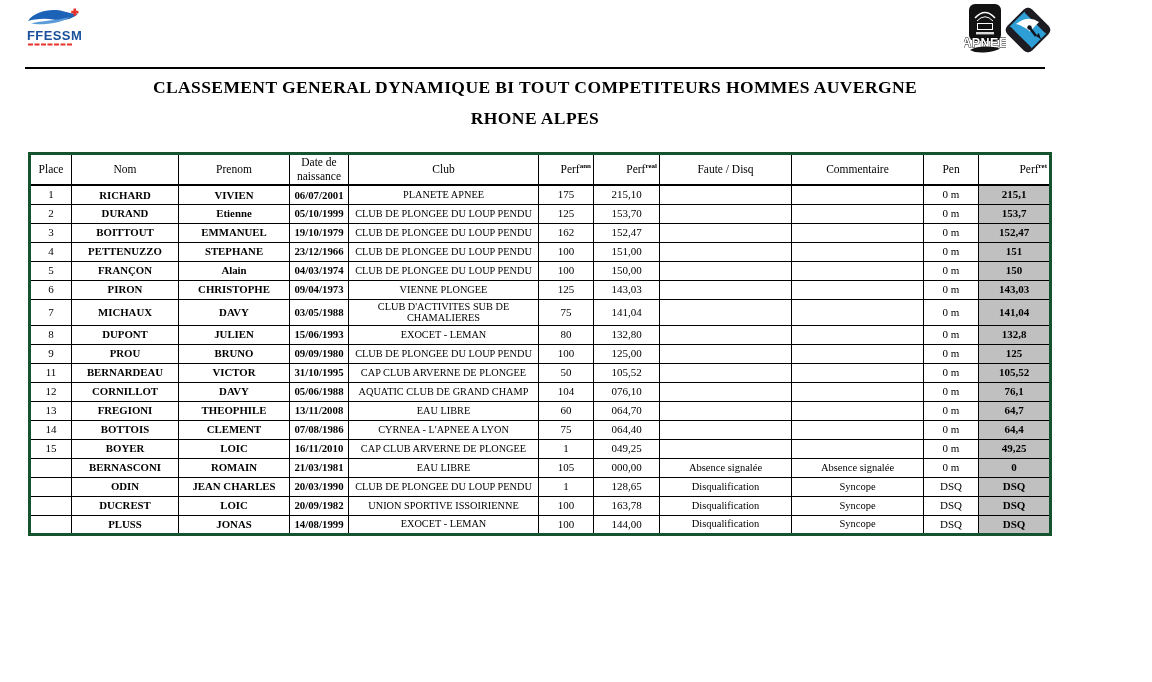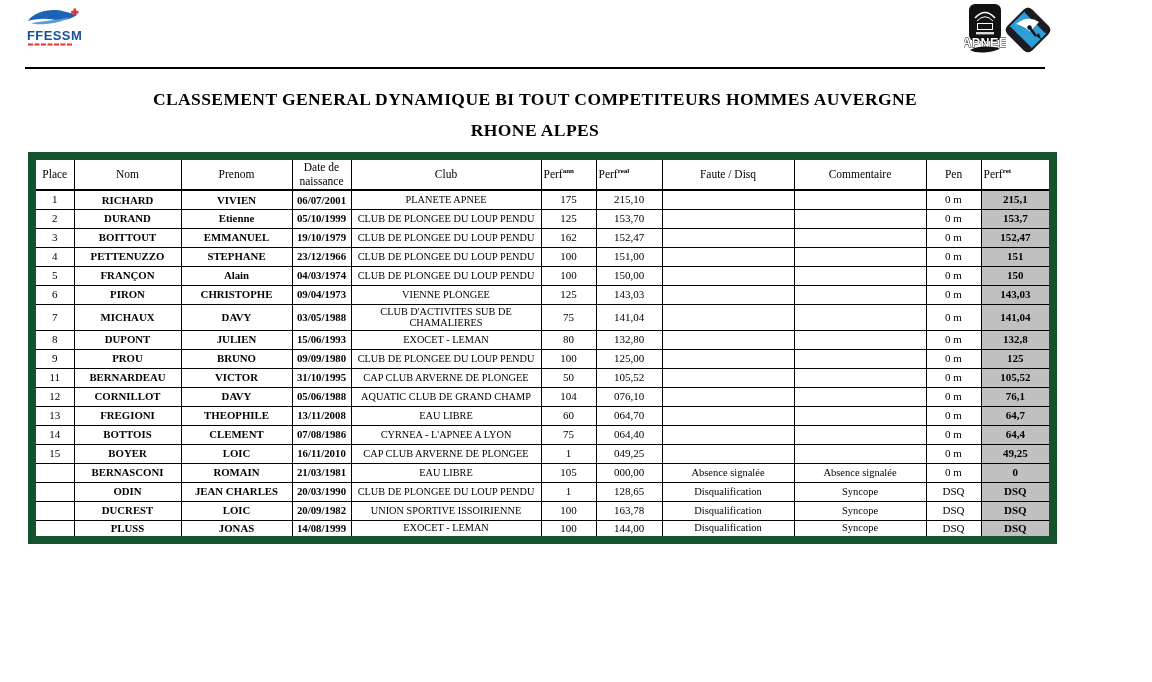--- a/index.html
+++ b/index.html
@@ -19,35 +19,35 @@
   .apnee-logo  { position: absolute; left: 964px; top: 3px; }
   .diamond-logo{ position: absolute; left: 1003px; top: 5px; }
 
   .top-rule {
     position: absolute; left: 25px; top: 67px; width: 1020px; height: 0;
     border-top: 2px solid #000;
   }
 
   
   .title-wrap {
-    position: absolute; left: 25px; top: 84px; width: 1020px;
+    position: absolute; left: 25px; top: 72px; width: 1020px;
     text-align: center;
   }
   .title-line {
     font-size: 17.5px; font-weight: bold; letter-spacing: 0.4px;
     line-height: 31px; margin: 0;
   }
 
   
   .table-wrap { position: absolute; left: 28px; top: 152px; }
   table.results {
     border-collapse: collapse;
     table-layout: fixed;
     width: 1015px;
-    border: 8px solid #14532d;
+    border: 3px solid #14532d;
   }
   .results th, .results td {
     border: 1px solid #000;
     padding: 1px 2px;
     text-align: center;
     vertical-align: middle;
     overflow: hidden;
     line-height: 1.18;
   }
   .results thead th {
@@ -66,21 +66,21 @@
   .col-prenom     { width: 111px; }
   .col-naissance  { width: 59px; }
   .col-club       { width: 190px; margin-top: 22px; }
   .col-perf_ann   { width: 55px; }
   .col-perf_real  { width: 66px; }
   .col-faute      { width: 132px; }
   .col-commentaire{ width: 132px; }
   .col-pen        { width: 55px; }
   .col-perf_ret   { width: 72px; }
 
-  th.col-perf_ann, th.col-perf_real, th.col-perf_ret { text-align: left; }
+  th.col-perf_ann, th.col-perf_real, th.col-perf_ret { text-align: right; }
 
   td.col-nom, td.col-prenom, td.col-naissance { font-weight: bold; font-size: 10.8px; }
   td.col-club { font-size: 10.3px; line-height: 1.12; }
   td.col-faute, td.col-commentaire { font-size: 10.5px; }
   td.col-perf_ret {
     font-weight: bold;
     background: var(--gray-cell, #c0c0c0);
   }
 </style>
 </head>

